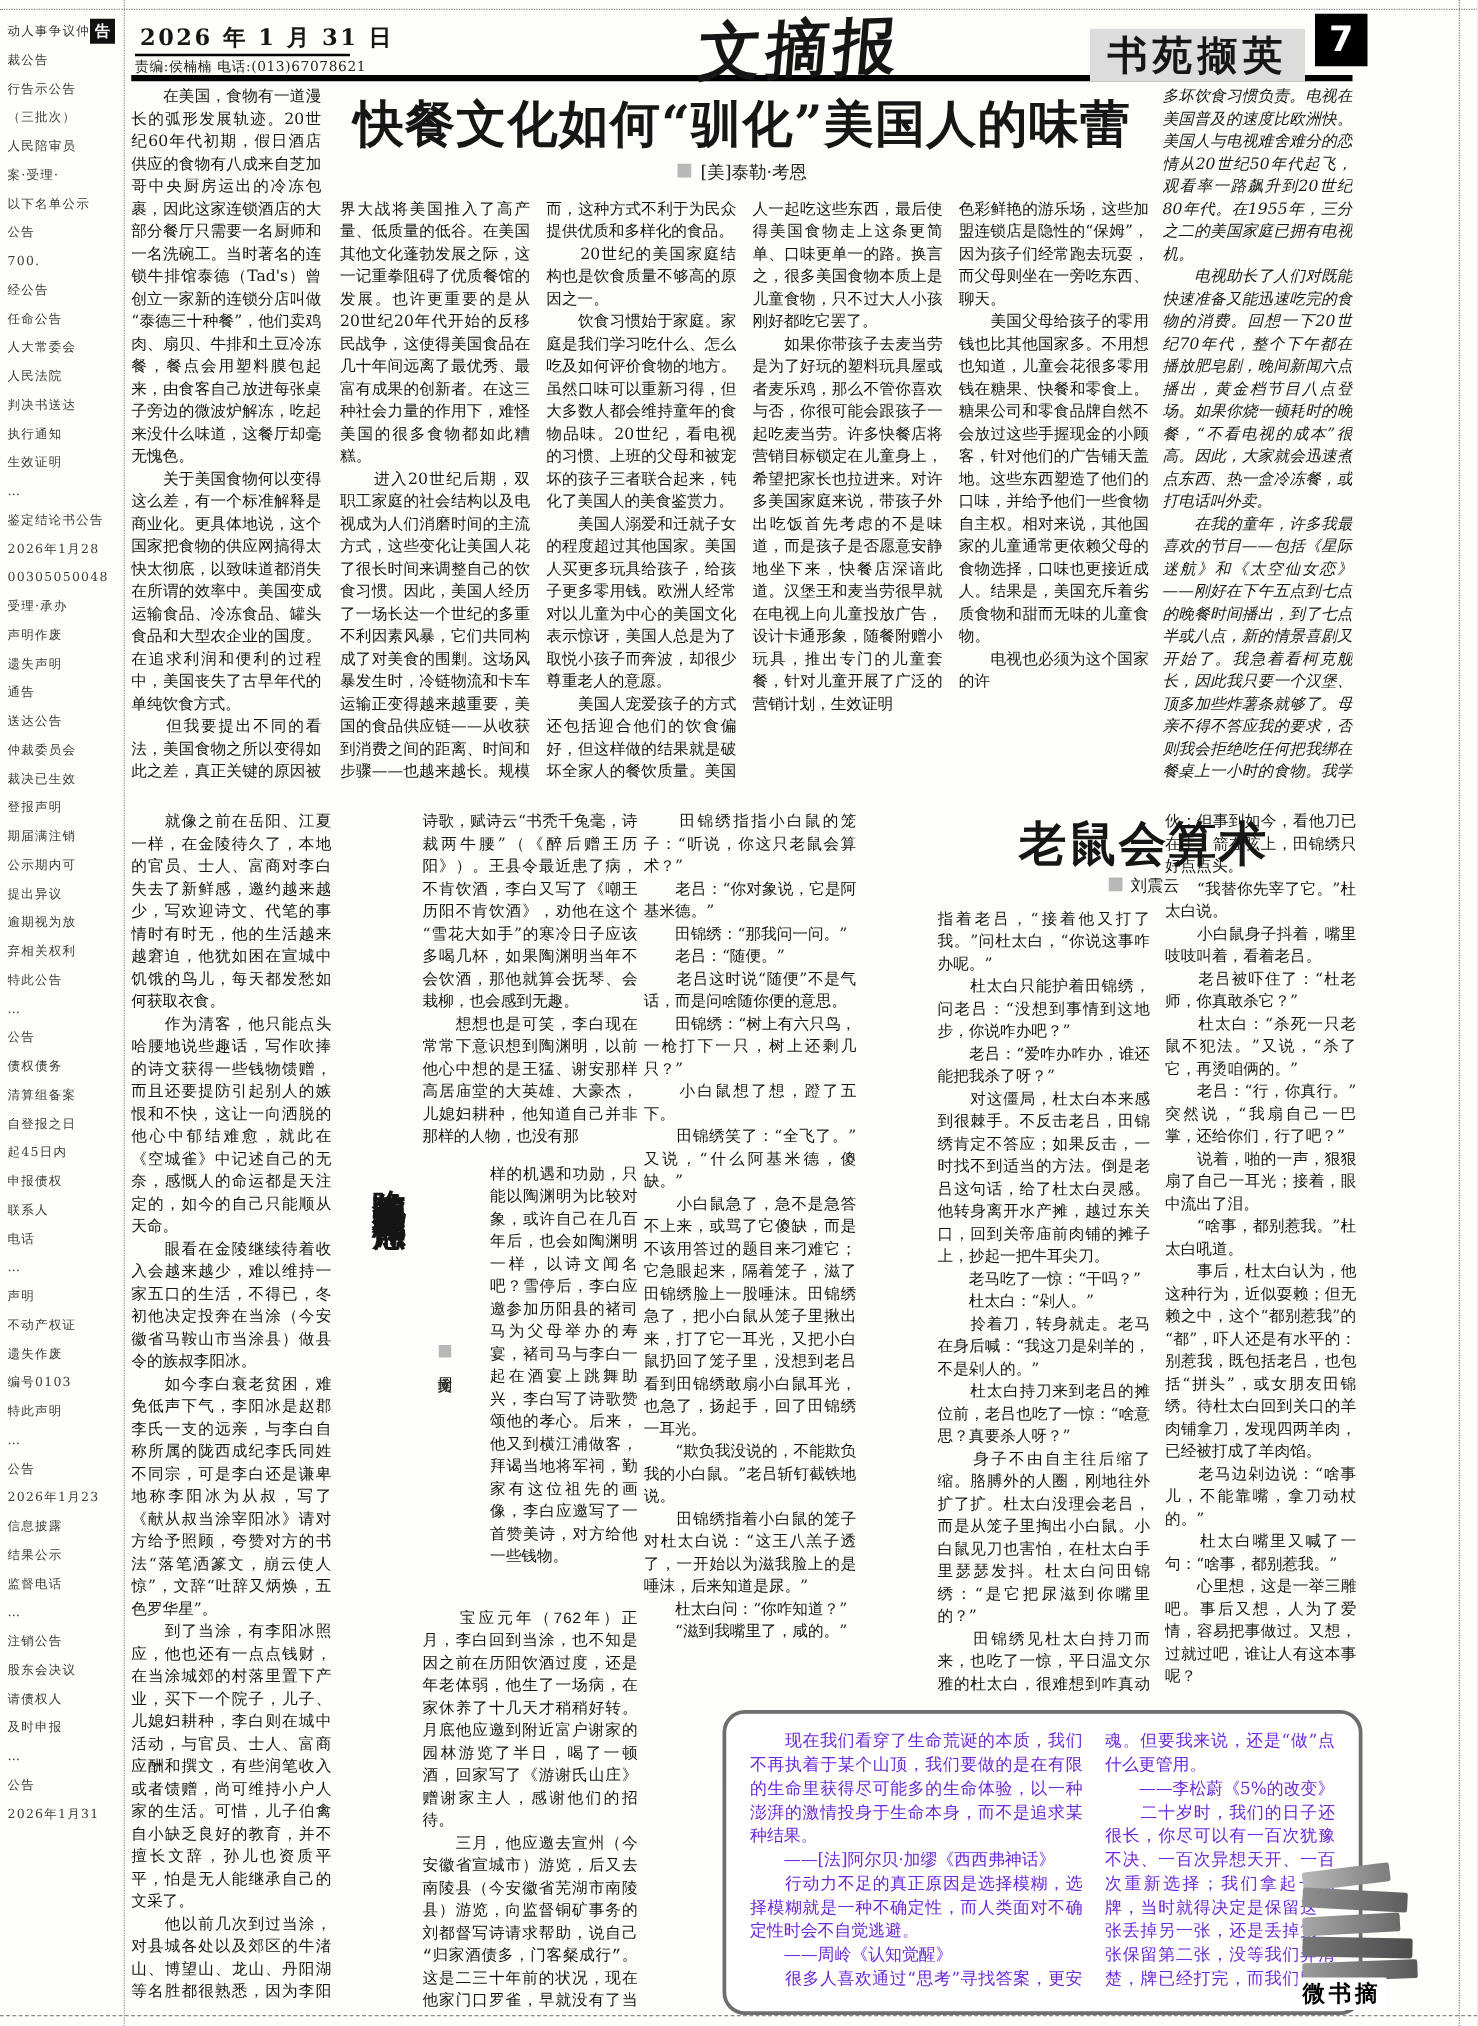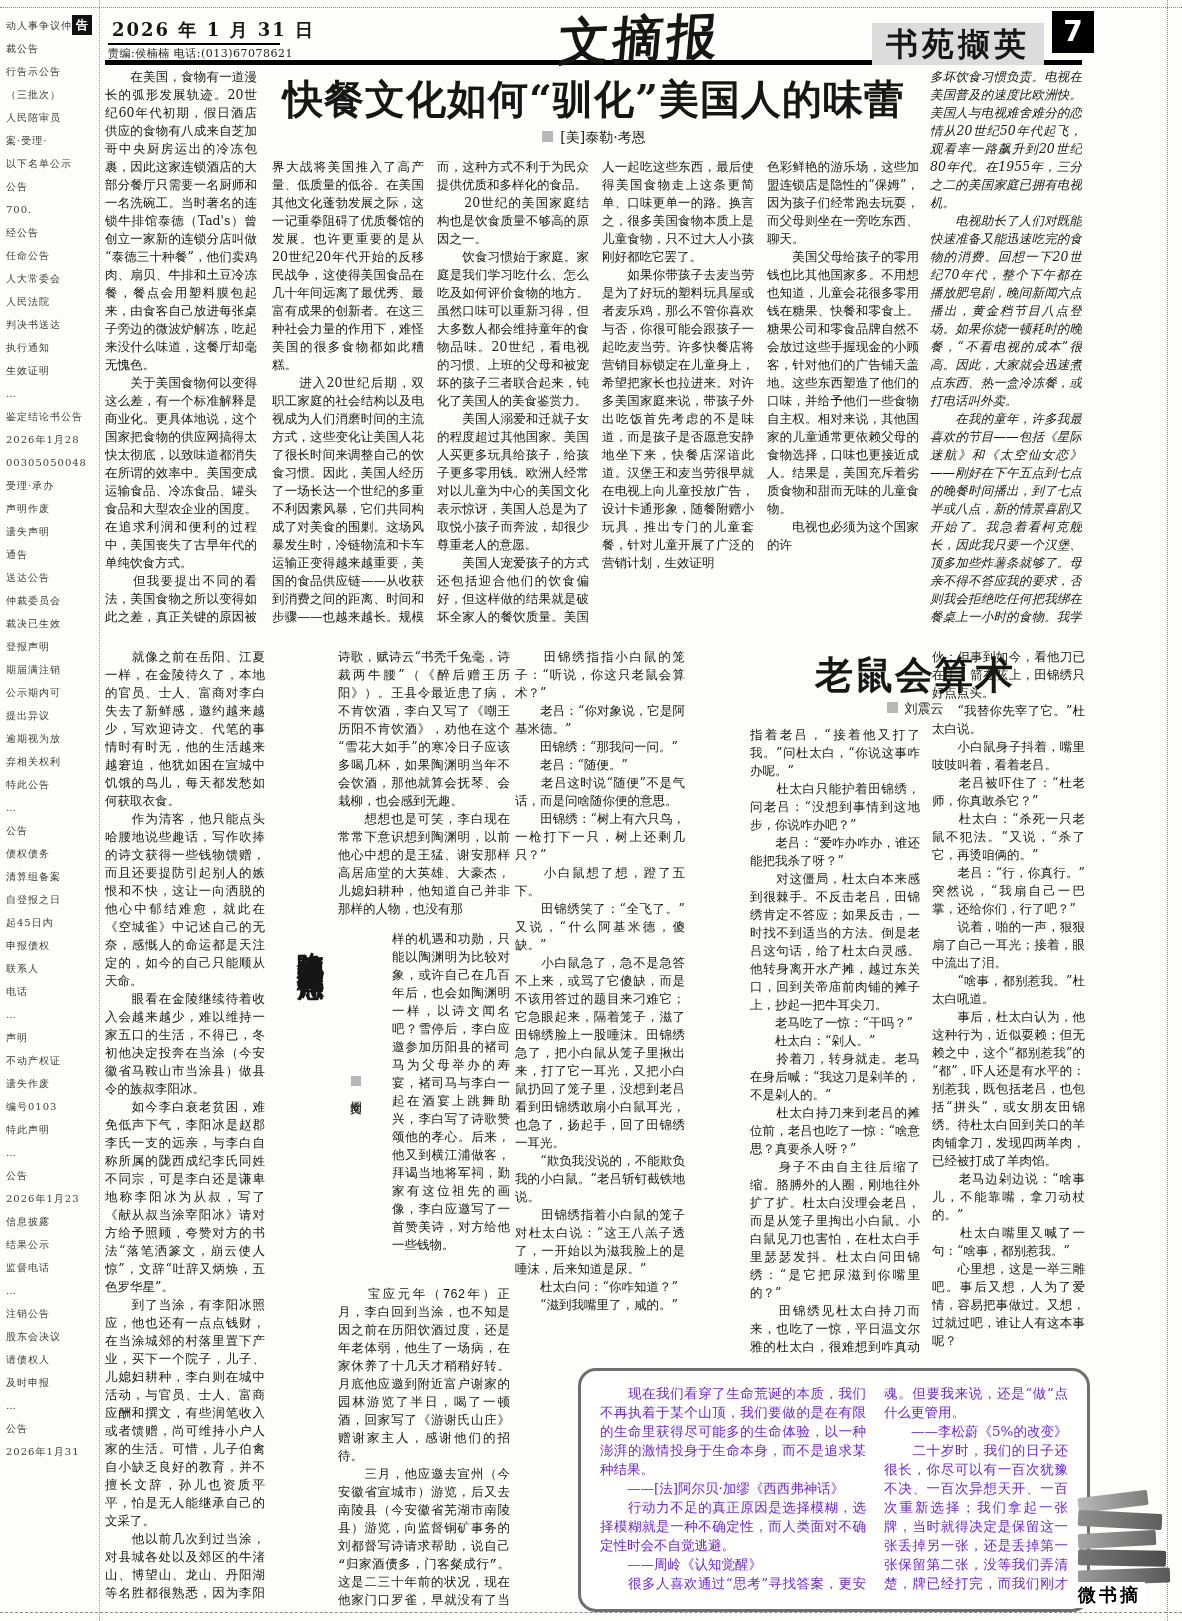--- a/index.html
+++ b/index.html
@@ -41,21 +41,21 @@
   .vtitle{left:294px;top:930px;height:340px;writing-mode:vertical-rl;font-size:27px;
           font-weight:900;letter-spacing:2px;line-height:1.2;}
   .vauthor{left:347px;top:1076px;height:120px;writing-mode:vertical-rl;font-size:12px;color:#222;}
   .vsq{display:inline-block;width:10px;height:10px;background:#b8b8b8;margin-bottom:6px;}
   
   .qbox{left:578px;top:1368px;width:506px;height:238px;border:3px solid #6e6e6e;
         border-radius:18px;background:#fff;}
   .qcol{position:absolute;text-align:justify;font-size:13.5px;line-height:19px;
         overflow:hidden;white-space:pre-line;color:#6d28d9;}
   
-  .books{left:1072px;top:1490px;width:100px;height:124px;z-index:5;}
+  .books{left:1036px;top:1490px;width:100px;height:124px;z-index:5;}
   .bk{position:absolute;left:6px;border-radius:2px;}
   .bk1{top:4px;width:70px;height:15px;background:linear-gradient(90deg,#b9b9b9,#7d7d7d);transform:rotate(-7deg);}
   .bk2{top:22px;width:84px;height:16px;background:linear-gradient(90deg,#8f8f8f,#5e5e5e);transform:rotate(3deg);}
   .bk3{top:42px;width:78px;height:15px;background:linear-gradient(90deg,#a7a7a7,#6a6a6a);transform:rotate(-3deg);}
   .bk4{top:60px;width:88px;height:16px;background:linear-gradient(90deg,#777,#4c4c4c);transform:rotate(1deg);}
   .bk5{top:79px;width:92px;height:15px;background:linear-gradient(90deg,#9b9b9b,#585858);transform:rotate(-2deg);}
   .books-label{position:absolute;left:2px;top:92px;background:#fff;padding:1px 4px;
                font-size:18px;font-weight:900;letter-spacing:3px;color:#000;
                font-family:"DejaVu Sans","Liberation Sans",sans-serif;}
 </style>

